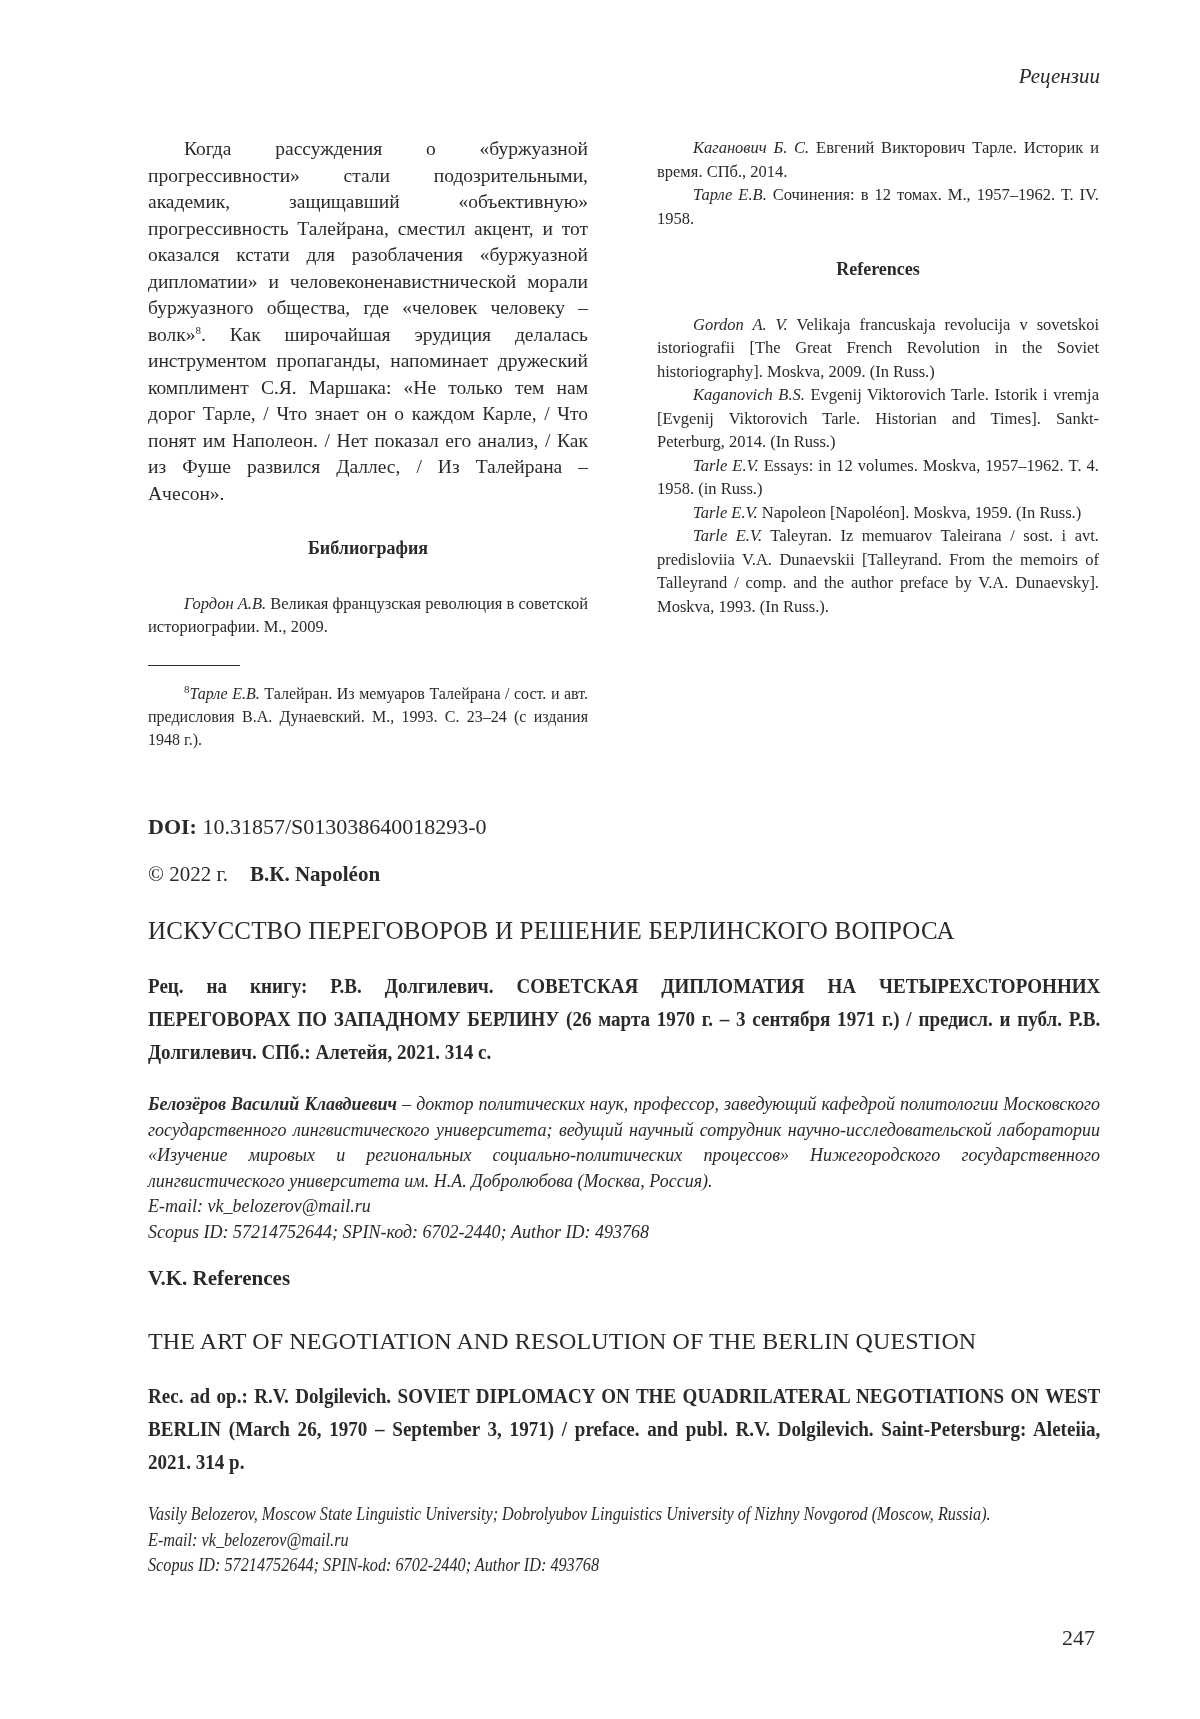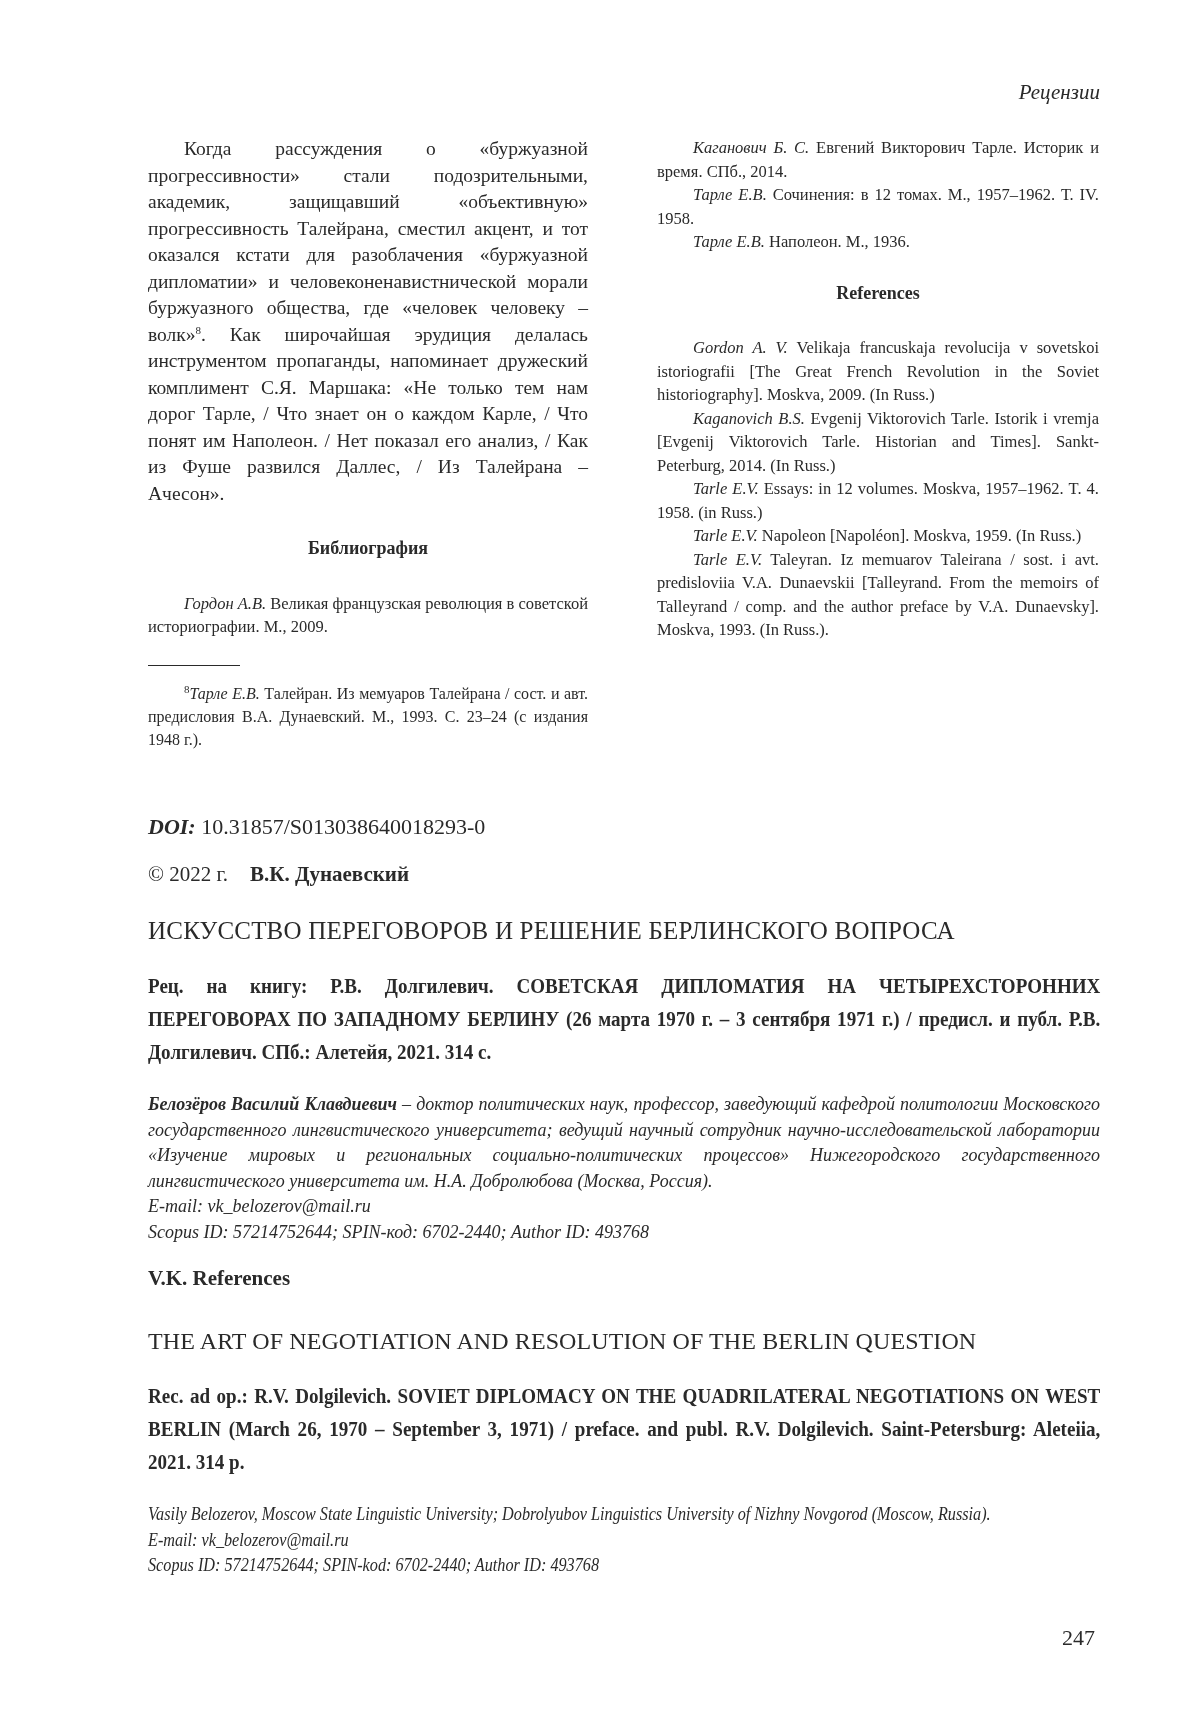--- a/index.html
+++ b/index.html
@@ -1,33 +1,33 @@
 <!DOCTYPE html>
 <html><head>
 <meta charset="utf-8">
 <style>
   html, body { margin: 0; padding: 0; background: #ffffff; }
   body { width: 1200px; height: 1719px; position: relative; overflow: hidden;
          font-family: "Liberation Serif", "DejaVu Serif", serif; color: #2a2a2a; }
   .abs { position: absolute; }
-  .running-head { top: 80px; right: 100px; font-style: italic; font-size: 21px; }
+  .running-head { top: 64px; right: 100px; font-style: italic; font-size: 21px; }
   .col { font-size: 19.5px; line-height: 26.5px; }
   .col-left { left: 148px; top: 136px; width: 440px; }
   .col-right { left: 657px; top: 136px; width: 442px; }
   .para { text-align: justify; text-indent: 36px; margin: 0; }
   .sup { font-size: 11px; vertical-align: super; line-height: 0; }
   .sec-head { text-align: center; font-weight: bold; font-size: 18px; margin: 0; }
   .bib { font-size: 16.5px; line-height: 23.5px; text-align: justify; text-indent: 36px; margin: 0; }
   .bib .au { font-style: italic; }
   .fn-rule { width: 92px; height: 0; border-top: 1.5px solid #2a2a2a; margin: 0; }
   .fn { font-size: 16px; line-height: 23px; text-align: justify; text-indent: 36px; margin: 0; }
   .fn .au { font-style: italic; }
   .block { left: 148px; width: 952px; }
   .doi { top: 814px; font-size: 22px; }
-  .doi b { font-weight: bold; font-style: italic; }
+  .doi b { font-weight: bold; }
   .copy { top: 862px; font-size: 21px; }
   .copy .author { font-weight: bold; margin-left: 22px; }
   .title-ru { top: 917px; font-size: 25px; letter-spacing: 0.2px; font-family: Liberation Serif, serif; }
   .subtitle { font-size: 20.5px; line-height: 33px; font-weight: bold; text-align: justify; transform: scaleX(0.93); transform-origin: left top; width: 1024px; }
   .subtitle-ru { top: 970px; }
   .affil { font-style: italic; font-size: 18px; line-height: 25.5px; text-align: justify; }
   .affil-ru { top: 1092px; }
   .affil b { font-weight: bold; }
   .en-author { top: 1266px; font-size: 21px; font-weight: bold; }
   .title-en { top: 1328px; font-size: 24px; letter-spacing: 0.1px; }
@@ -50,39 +50,38 @@
 
   <div style="height:26px"></div>
   <div class="fn-rule"></div>
   <div style="height:16px"></div>
   <p class="fn"><span class="sup">8</span><span class="au">Тарле Е.В.</span><span> Талейран. Из мемуаров Талейрана / сост. и авт. предисловия В.А. Дунаевский. М., 1993. С. 23–24 (с издания 1948 г.).</span></p>
 </div>
 
 <div class="abs col col-right">
   <p class="bib"><span class="au">Каганович Б. С.</span><span> Евгений Викторович Тарле. Историк и время. СПб., 2014.</span></p>
   <p class="bib"><span class="au">Тарле Е.В.</span><span> Сочинения: в 12 томах. М., 1957–1962. Т. IV. 1958.</span></p>
-  <p class="bib"><span class="au">Тарле Е.В.</span><span> Наполеон. М., 1936.</span></p>
 
   <div style="height:26px"></div>
   <p class="sec-head">References</p>
   <div style="height:30px"></div>
   <p class="bib"><span class="au">Gordon A. V.</span><span> Velikaja francuskaja revolucija v sovetskoi istoriografii [The Great French Revolution in the Soviet historiography]. Moskva, 2009. (In Russ.)</span></p>
   <p class="bib"><span class="au">Kaganovich B.S.</span><span> Evgenij Viktorovich Tarle. Istorik i vremja [Evgenij Viktorovich Tarle. Historian and Times]. Sankt-Peterburg, 2014. (In Russ.)</span></p>
   <p class="bib"><span class="au">Tarle E.V.</span><span> Essays: in 12 volumes. Moskva, 1957–1962. T. 4. 1958. (in Russ.)</span></p>
   <p class="bib"><span class="au">Tarle E.V.</span><span> Napoleon [Napoléon]. Moskva, 1959. (In Russ.)</span></p>
   <p class="bib"><span class="au">Tarle E.V.</span><span> Taleyran. Iz memuarov Taleirana / sost. i avt. predisloviia V.A. Dunaevskii [Talleyrand. From the memoirs of Talleyrand / comp. and the author preface by V.A. Dunaevsky]. Moskva, 1993. (In Russ.).</span></p>
 </div>
 
 <div class="abs block doi">
   <b>DOI:</b>
   <span>10.31857/S013038640018293-0</span>
 </div>
 
 <div class="abs block copy">
-  <span>© 2022 г.</span><span class="author">В.К. Дунаевский</span>
+  <span>© 2022 г.</span><span class="author">В.К. Napoléon</span>
 </div>
 
 <div class="abs block title-ru">ИСКУССТВО ПЕРЕГОВОРОВ И РЕШЕНИЕ БЕРЛИНСКОГО ВОПРОСА</div>
 
 <div class="abs block subtitle subtitle-ru">Рец. на книгу: Р.В. Долгилевич. СОВЕТСКАЯ ДИПЛОМАТИЯ НА ЧЕТЫРЕХСТОРОННИХ ПЕРЕГОВОРАХ ПО ЗАПАДНОМУ БЕРЛИНУ (26 марта 1970 г. – 3 сентября 1971 г.) / предисл. и публ. Р.В. Долгилевич. СПб.: Алетейя, 2021. 314 с.</div>
 
 <div class="abs block affil affil-ru">
   <div><b>Белозёров Василий Клавдиевич</b><span> – доктор политических наук, профессор, заведующий кафедрой политологии Московского государственного лингвистического университета; ведущий научный сотрудник научно-исследовательской лаборатории «Изучение мировых и региональных социально-политических процессов» Нижегородского государственного лингвистического университета им. Н.А. Добролюбова (Москва, Россия).</span></div>
   <div>E-mail: vk_belozerov@mail.ru</div>
   <div>Scopus ID: 57214752644; SPIN-код: 6702-2440; Author ID: 493768</div>

